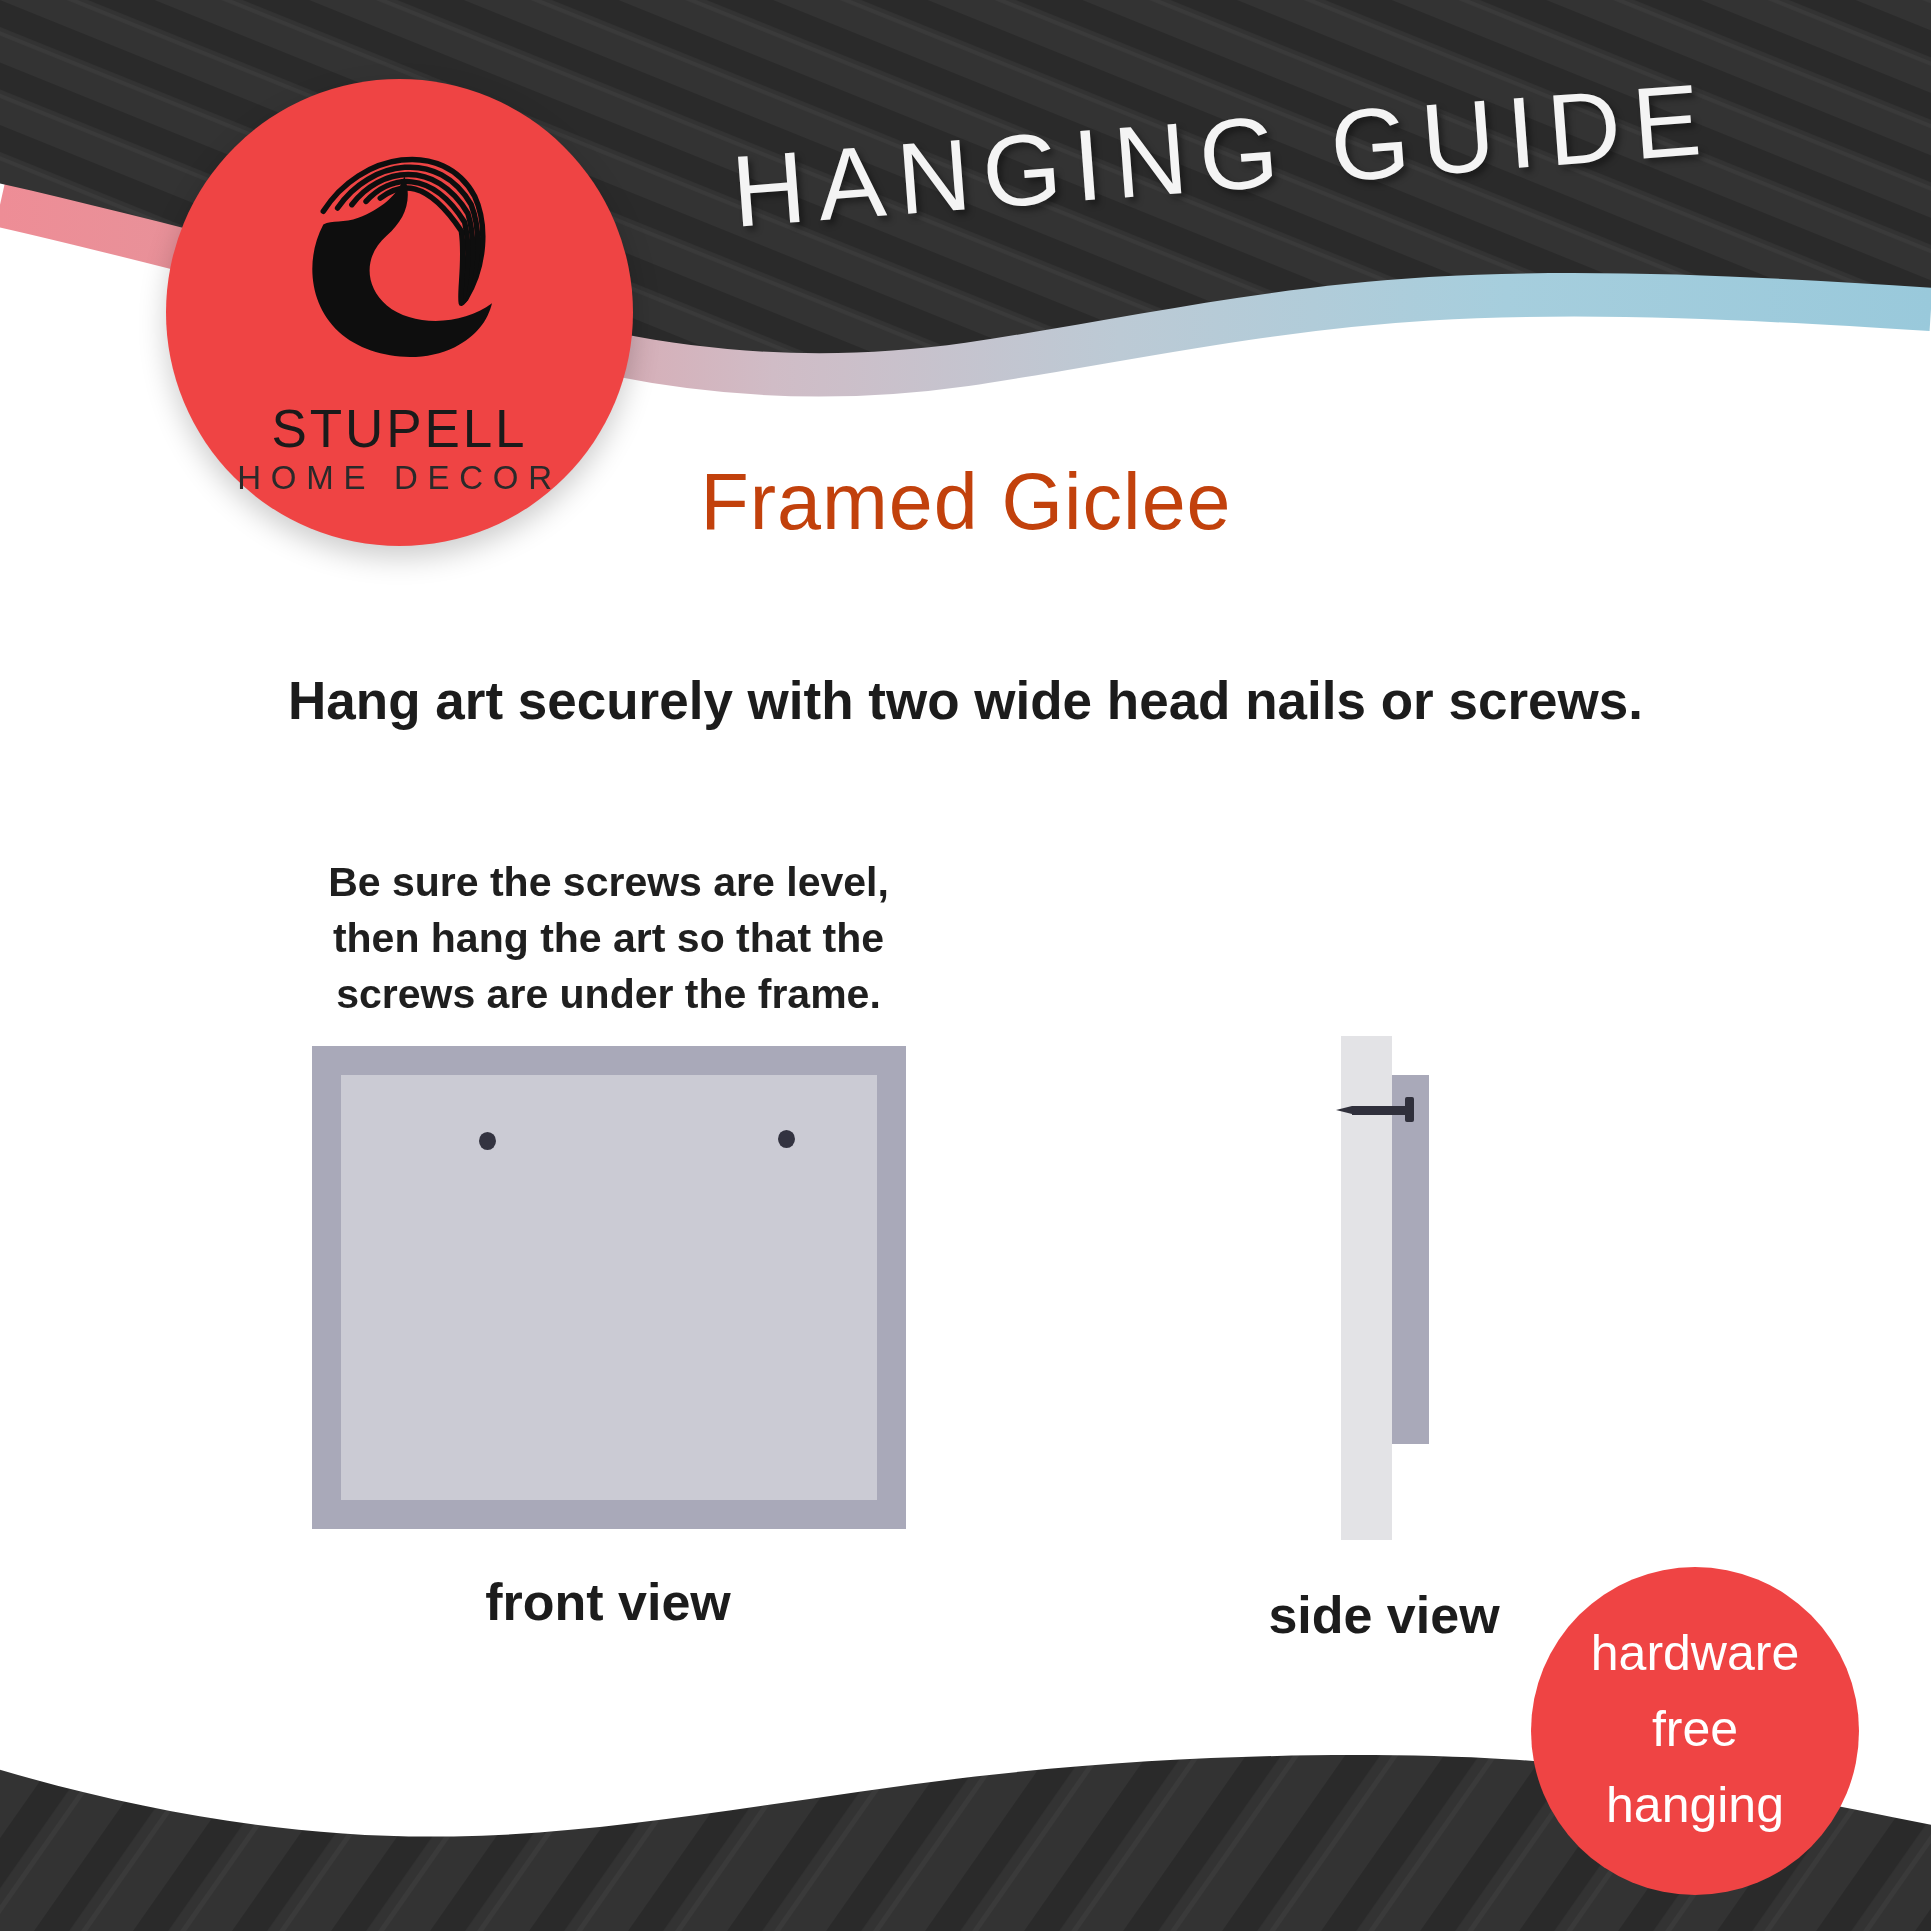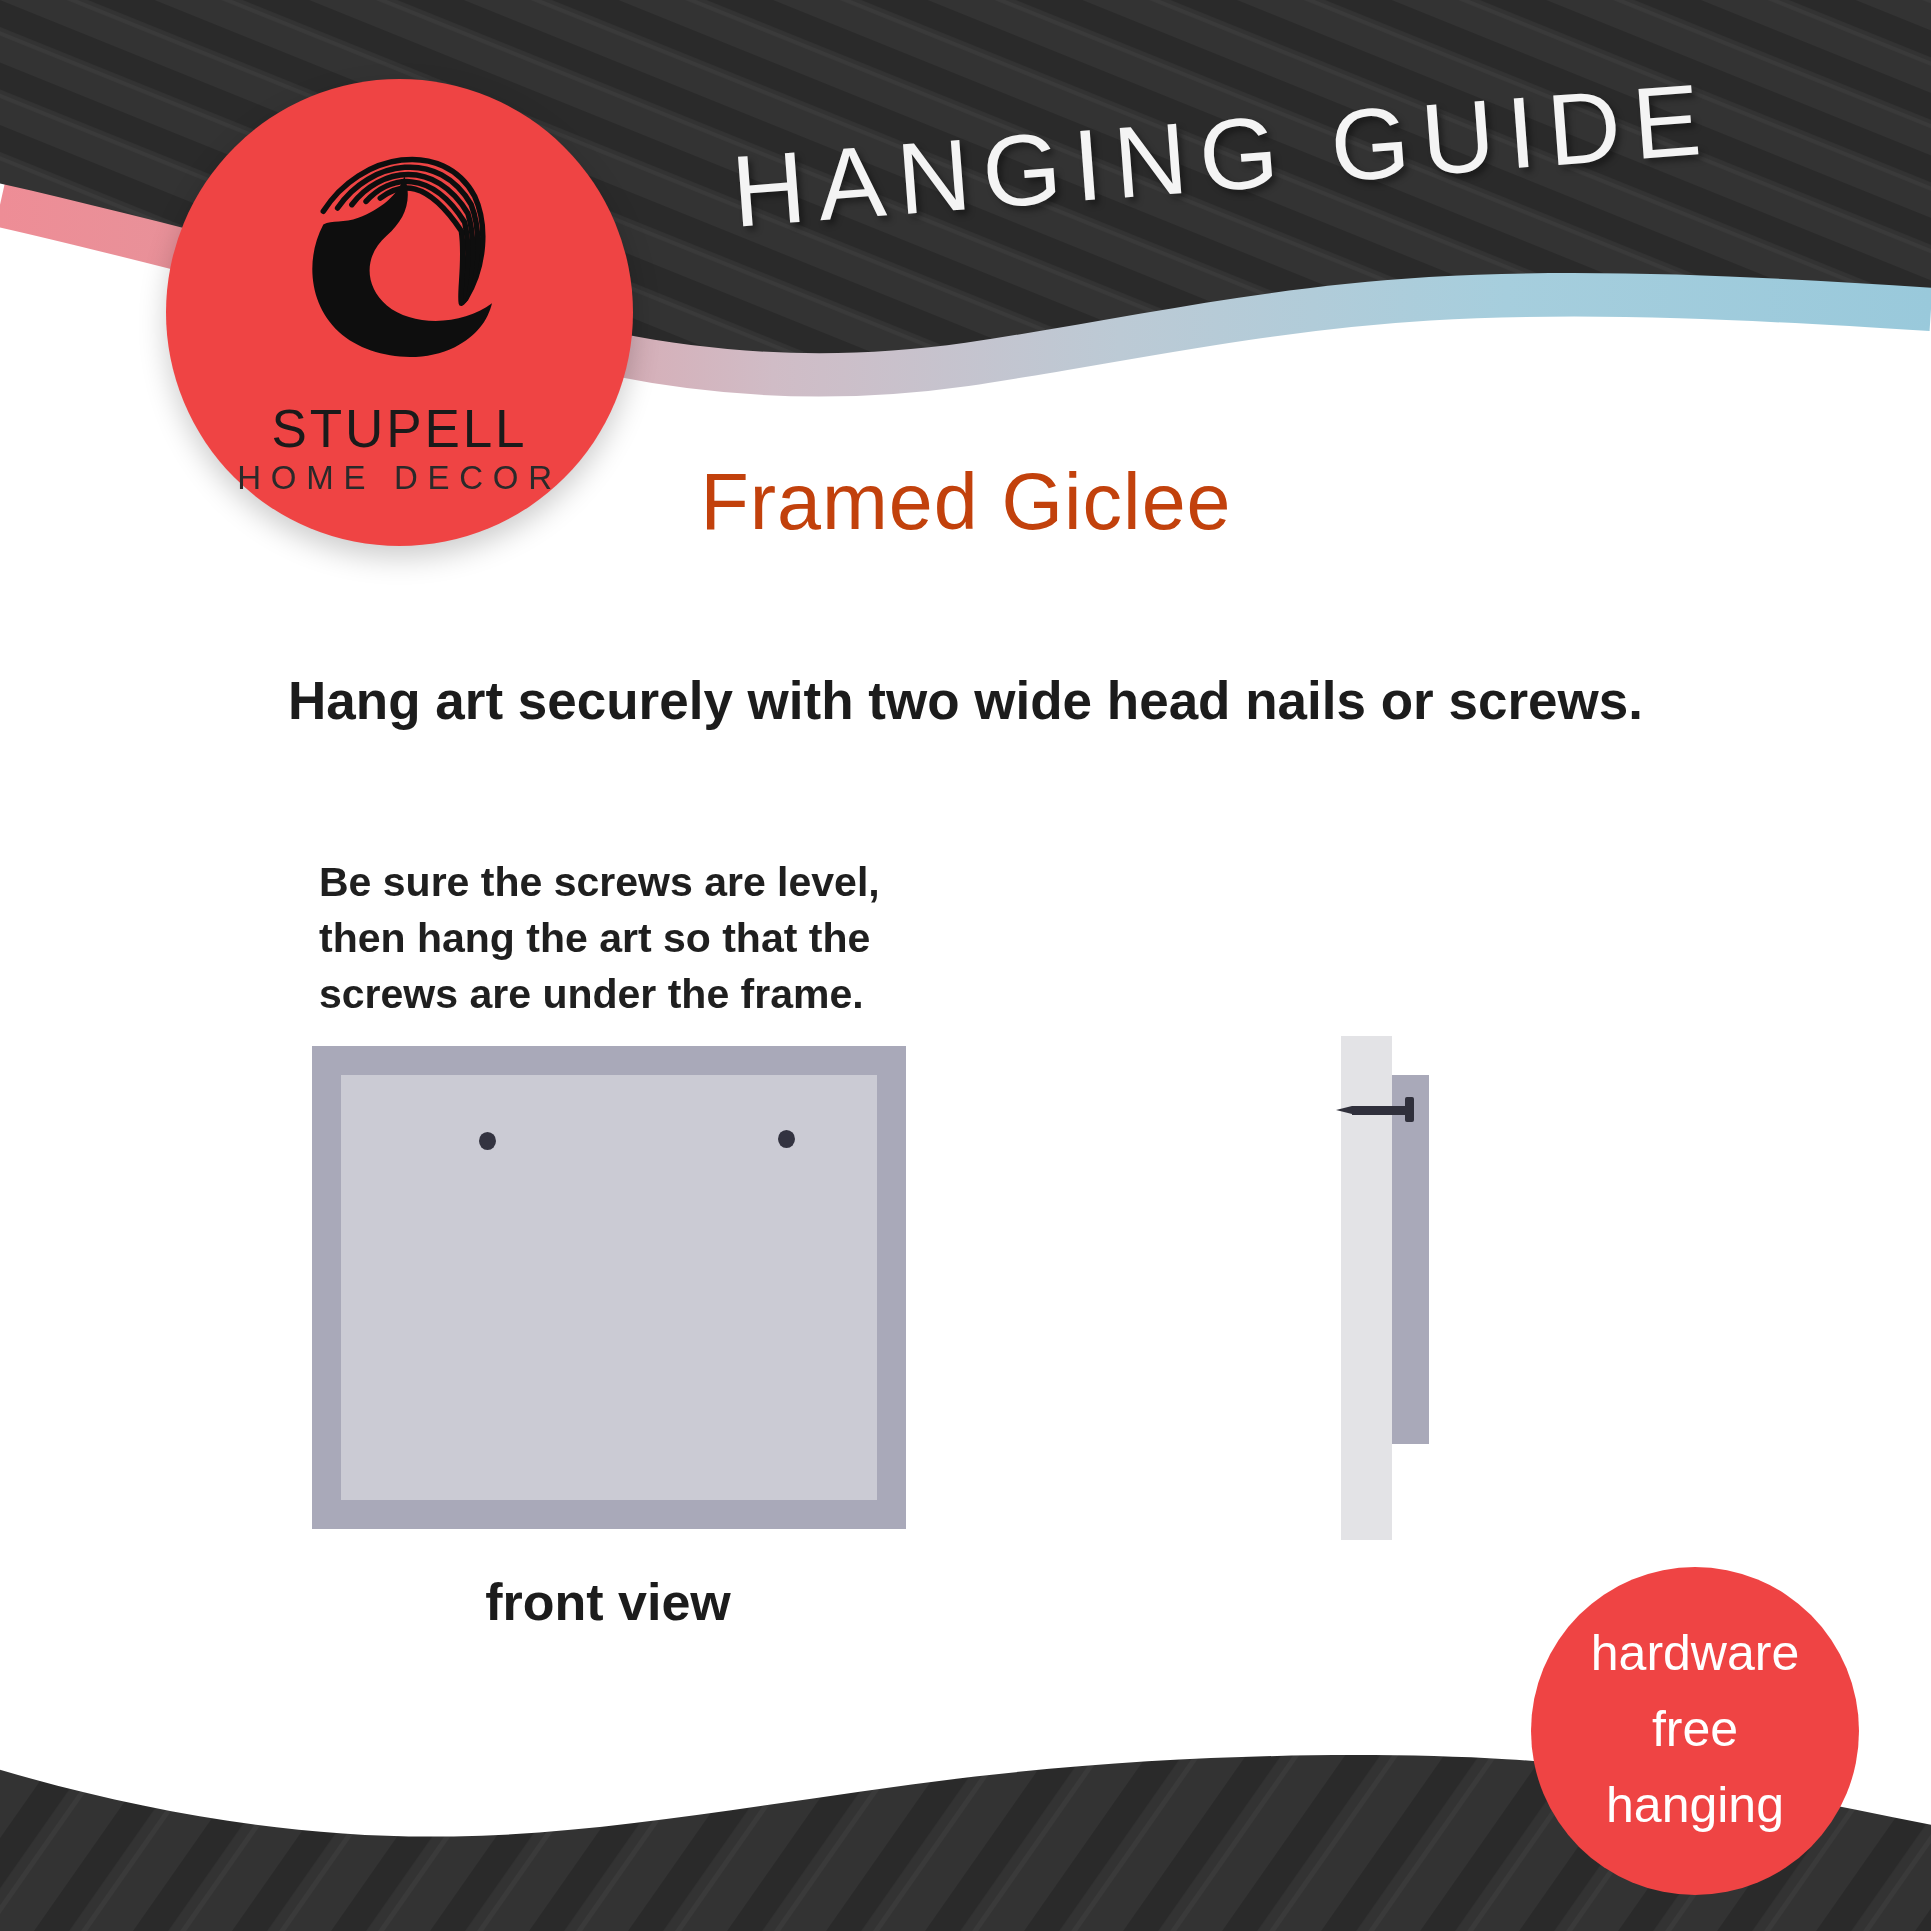--- a/index.html
+++ b/index.html
@@ -38,21 +38,21 @@
   .intro-title{
     position:absolute;left:483px;top:456px;width:966px;text-align:center;
     font-size:79px;color:#c2410c;font-weight:400;letter-spacing:1px;
   }
   .intro-subtitle{
     position:absolute;left:193px;top:670px;width:1545px;text-align:center;
     font-size:53px;color:#1c1c1c;font-weight:600;letter-spacing:0px;
   }
 
   
-  .caption{color:#1f1f1f;font-weight:600;}
+  .caption{color:#1f1f1f;font-weight:600;text-align:center;}
   .front-caption{
     position:absolute;left:319px;top:854px;width:579px;
     font-size:41px;line-height:56px;
   }
   .side-caption{
     position:absolute;left:1144px;top:869px;width:483px;
     font-size:40px;line-height:51px;
   }
 
   
@@ -182,20 +182,21 @@
     </div>
   </div>
 
   <div class="side-wall"></div>
   <div class="side-frame"></div>
   <div class="nail-shaft"></div>
   <div class="nail-head"></div>
   <div class="nail-tip"></div>
 
   <div class="view-label front-label">front view</div>
+  <div class="view-label side-label">side view</div>
 
   <div class="badge-circle">
     <div class="badge-text">
       <div>hardware</div>
       <div>free</div>
       <div>hanging</div>
     </div>
   </div>
 
 </div>

